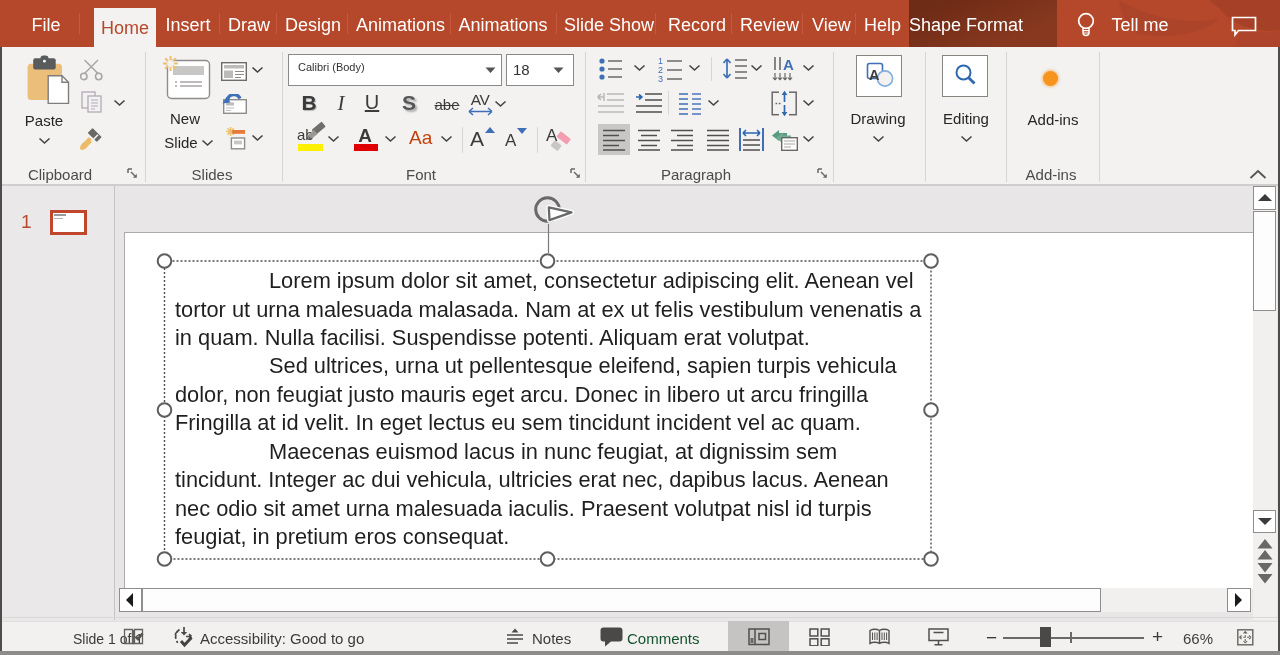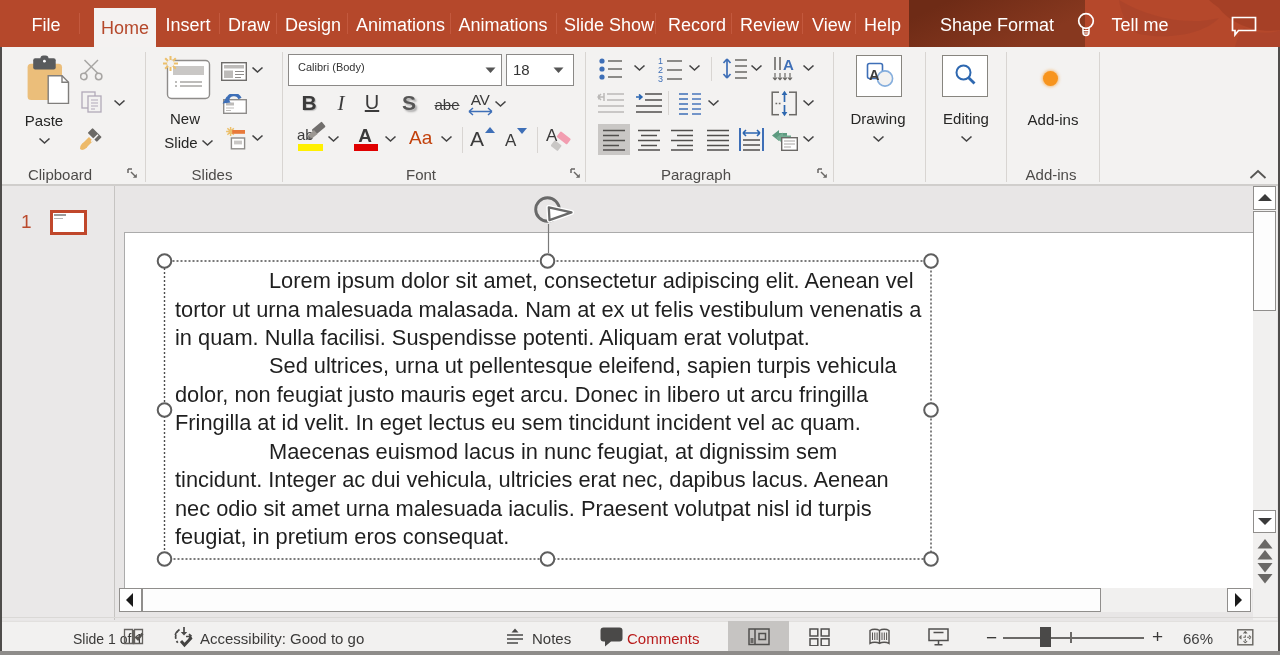--- a/index.html
+++ b/index.html
@@ -4,21 +4,21 @@
 <style>
 html,body{margin:0;padding:0;}
 body{width:1280px;height:655px;overflow:hidden;font-family:"Liberation Sans",sans-serif;}
 .abs{position:absolute;}
 #app{position:relative;width:1280px;height:655px;background:#E8E6E6;}
 
 #tabbar{left:0;top:0;width:1280px;height:47px;background:#B5482B;}
 .tab{position:absolute;top:0;height:47px;line-height:50px;color:#fff;font-size:18px;text-align:center;white-space:nowrap;}
 .tabsep{position:absolute;top:13px;height:21px;width:1px;background:#C3593E;}
 #hometab{position:absolute;left:94px;top:8px;width:62px;height:39px;background:#F4F2F1;color:#B5482B;font-size:18px;line-height:41px;text-align:center;}
-#shapefmt{position:absolute;left:909px;top:0;width:176px;height:47px;background:linear-gradient(155deg,#6E2B16 15%,#87381F 75%);color:#fff;font-size:18px;line-height:50px;text-align:center;}
+#shapefmt{position:absolute;left:909px;top:0;width:148px;height:47px;background:linear-gradient(155deg,#6E2B16 15%,#87381F 75%);color:#fff;font-size:18px;line-height:50px;}
 
 #ribbon{left:0;top:47px;width:1280px;height:137px;background:#F3F2F1;}
 #ribborder{left:0;top:184px;width:1280px;height:2px;background:#D0CECC;}
 .gsep{position:absolute;top:5px;height:130px;width:1px;background:#D8D5D2;}
 .glabel{position:absolute;top:119px;font-size:15px;color:#4D4B49;text-align:center;}
 .btnlabel{position:absolute;font-size:15px;color:#262625;text-align:center;}
 .chev{position:absolute;}
 .launcher{position:absolute;width:11px;height:11px;}
 
 #panel{left:2px;top:186px;width:112px;height:434px;background:#EAE8E8;}
@@ -437,21 +437,21 @@
   <div class="abs" style="left:142px;top:588px;width:959px;height:24px;background:#FDFDFD;border:1px solid #908E8C;box-sizing:border-box;"></div>
   <div class="abs" style="left:1227px;top:588px;width:24px;height:24px;background:#fff;border:1px solid #908E8C;box-sizing:border-box;"></div>
   <svg class="abs" style="left:1235px;top:593px;" width="9" height="14">
       <path d="M 0 0 L 0 14 L 7 7 Z" fill="#1b1b1b"></path>
     </svg>
   <div class="abs" style="left:2px;top:617px;width:1276px;height:1px;background:#DAD8D6;"></div>
   <div class="abs" id="statusbar"></div>
   <div class="abs" style="left:25px;top:630.5px;font-size:14px;color:#3B3A39;margin-left:48px;">Slide 1 of 1</div>
   <div class="abs" style="left:200px;top:630px;font-size:15px;color:#3B3A39;">Accessibility: Good to go</div>
   <div class="abs" style="left:532px;top:630px;font-size:15px;color:#3B3A39;">Notes</div>
-  <div class="abs" style="left:627px;top:630px;font-size:15px;color:#b91c1c;">Comments</div>
+  <div class="abs" style="left:627px;top:630px;font-size:15px;color:#14532d;">Comments</div>
   <div class="abs" style="left:728px;top:621px;width:61px;height:30px;background:#C6C4C2;"></div>
 
   <svg class="abs" style="left:123px;top:628px;" width="22" height="19" fill="none" stroke="#64625F" stroke-width="1.3">
     <path d="M 1.5 1.5 L 9.5 1.5 L 9.5 15.5 L 1.5 15.5 Z"></path>
     <path d="M 11.5 1.5 L 19.5 1.5 L 19.5 15.5 L 11.5 15.5 Z"></path>
     <path d="M 10.5 2 L 10.5 16 M 10.5 16 L 9 14.5 M 10.5 16 L 12 14.5" stroke-width="1.1"></path>
     <path d="M 12.5 8.5 L 15 11 L 19.5 5.5" stroke="#555350" stroke-width="2.6"></path>
   </svg>
   <svg class="abs" style="left:173px;top:626px;" width="24" height="23" fill="none" stroke="#4A4948">
     <path d="M 6.5 3.5 A 9 9 0 0 0 4.8 16.8 M 2.2 9 A 9 9 0 0 1 6 3.8" stroke-width="1.7" stroke-dasharray="4.2 2.2"></path>

